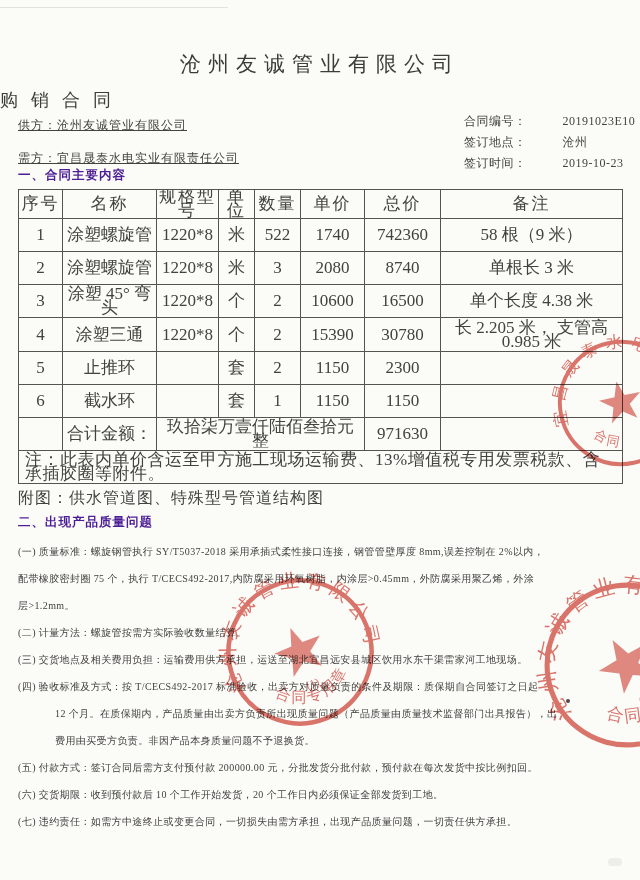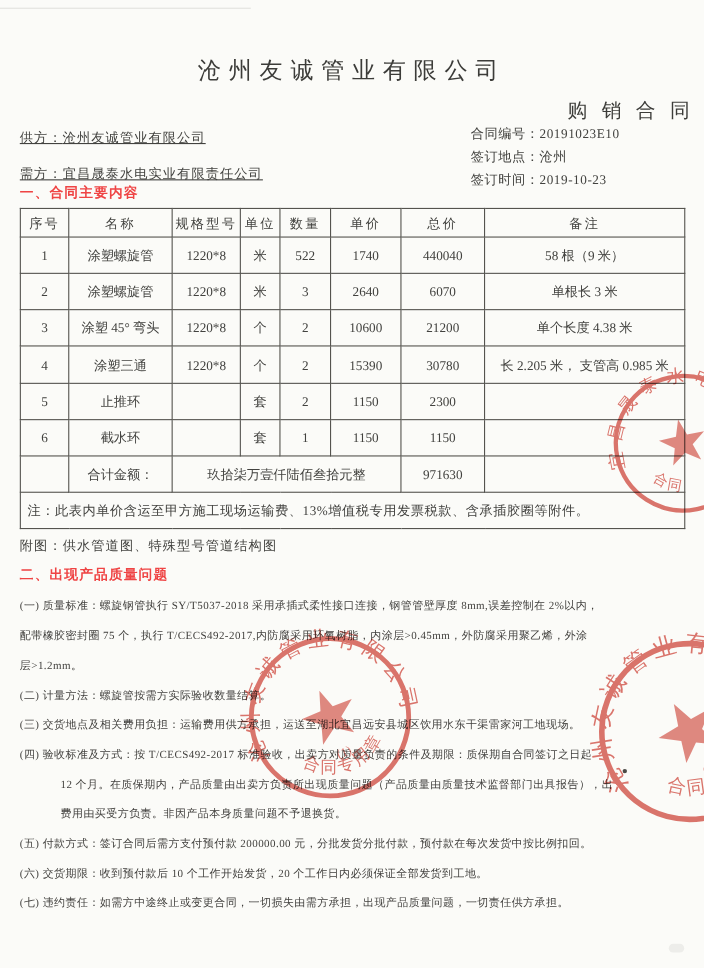--- a/index.html
+++ b/index.html
@@ -8,36 +8,36 @@
     background:#fbfbf8;overflow:hidden;
     font-family:"Liberation Serif","DejaVu Serif",serif;
     color:#42423f;
   }
   .scan-line{position:absolute;left:0;top:7px;width:228px;height:1px;background:#e2e2de;}
   .speck{position:absolute;left:566px;top:699px;width:4px;height:4px;border-radius:50%;background:#4a4a46;}
   .smudge{position:absolute;left:608px;top:858px;width:14px;height:8px;background:#ededea;border-radius:4px;}
 
   .title1{position:absolute;top:50px;left:0;width:100%;text-align:center;
           font-size:21px;letter-spacing:7px;color:#3c3c39;}
-  .title2{position:absolute;top:88px;left:0;width:100%;text-align:right;
+  .title2{position:absolute;top:88px;left:0;width:100%;text-align:left;
           font-size:18px;letter-spacing:13px;color:#3c3c39;}
 
   .party{position:absolute;left:18px;font-size:12px;letter-spacing:1px;text-decoration:underline;}
   .supplier{top:117px;}
   .buyer{top:150px;}
   .meta{position:absolute;left:428px;top:111px;font-size:12px;line-height:21px;}
-  .meta .row span{letter-spacing:0.5px;}
-
-  .sec-heading{position:absolute;left:18px;font-size:12.5px;font-weight:600;letter-spacing:1px;color:#ef4444;}
+  .meta .row span{letter-spacing:0.5px;margin-left:36px;}
+
+  .sec-heading{position:absolute;left:18px;font-size:12.5px;font-weight:600;letter-spacing:1px;color:#4c1d95;}
   .sec1{top:167px;}
   .sec2{top:514px;}
-  .fig-line{position:absolute;left:18px;top:488px;font-size:12px;letter-spacing:1px;font-family:Liberation Serif, serif;}
+  .fig-line{position:absolute;left:18px;top:488px;font-size:16px;letter-spacing:1px;font-family:Liberation Serif, serif;}
 
   .contract-table{position:absolute;left:18px;top:189px;width:604px;
-    border-collapse:collapse;table-layout:fixed;font-size:12px;color:#42423f;}
+    border-collapse:collapse;table-layout:fixed;font-size:17px;color:#42423f;}
   .contract-table th,.contract-table td{
     border:1px solid #55544f;text-align:center;vertical-align:middle;
     padding:0 2px;overflow:hidden;line-height:14px;}
   .contract-table thead tr{height:26px;}
   .contract-table tbody tr{height:33px;}
   .contract-table tbody tr:nth-child(4){height:34px;}
   .contract-table .total-row{height:33px;}
   .contract-table .note-row{height:33px;}
   .contract-table .note-row td{text-align:left;padding:0 6px;letter-spacing:0.5px;}
   .contract-table th{font-weight:500;letter-spacing:2px;}
@@ -97,41 +97,41 @@
         </tr>
     </thead>
     <tbody>
         <tr>
           <td>1</td>
           <td>涂塑螺旋管</td>
           <td>1220*8</td>
           <td>米</td>
           <td>522</td>
           <td>1740</td>
-          <td>440040</td>
+          <td>742360</td>
           <td>58 根（9 米）</td>
         </tr>
         <tr>
           <td>2</td>
           <td>涂塑螺旋管</td>
           <td>1220*8</td>
           <td>米</td>
           <td>3</td>
-          <td>2640</td>
-          <td>6070</td>
+          <td>2080</td>
+          <td>8740</td>
           <td>单根长 3 米</td>
         </tr>
         <tr>
           <td>3</td>
           <td>涂塑 45° 弯头</td>
           <td>1220*8</td>
           <td>个</td>
           <td>2</td>
           <td>10600</td>
-          <td>21200</td>
+          <td>16500</td>
           <td>单个长度 4.38 米</td>
         </tr>
         <tr>
           <td>4</td>
           <td>涂塑三通</td>
           <td>1220*8</td>
           <td>个</td>
           <td>2</td>
           <td>15390</td>
           <td>30780</td>

